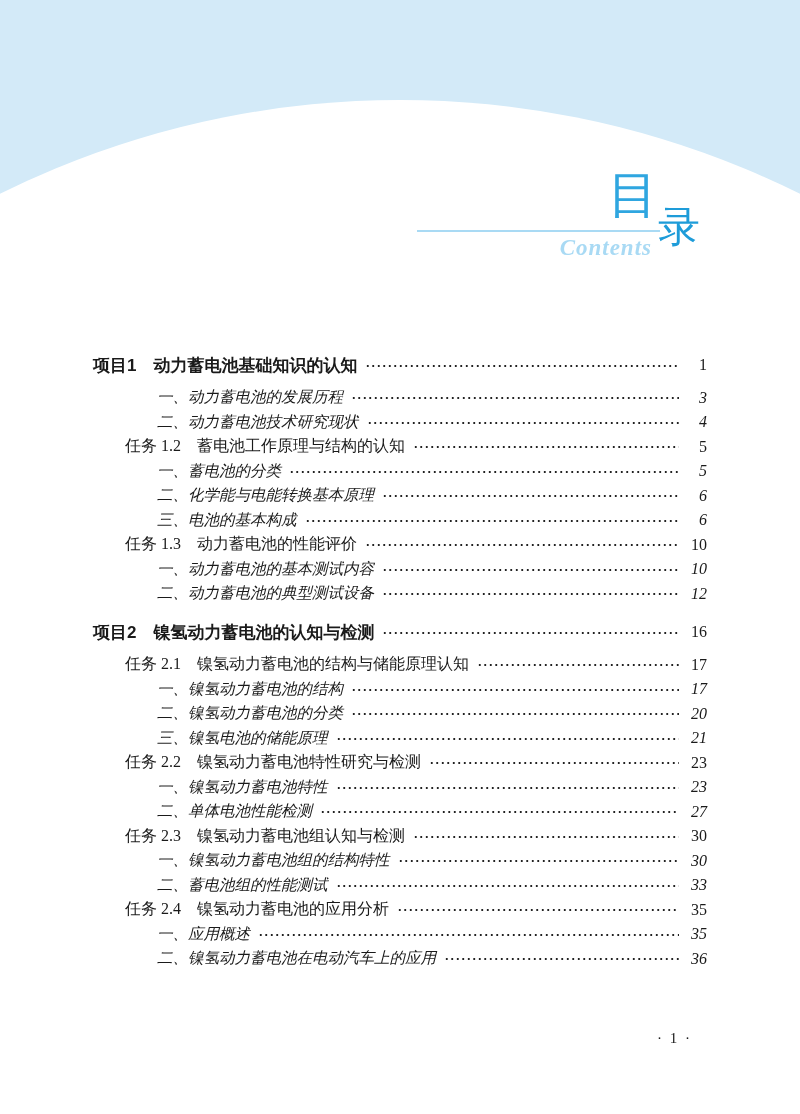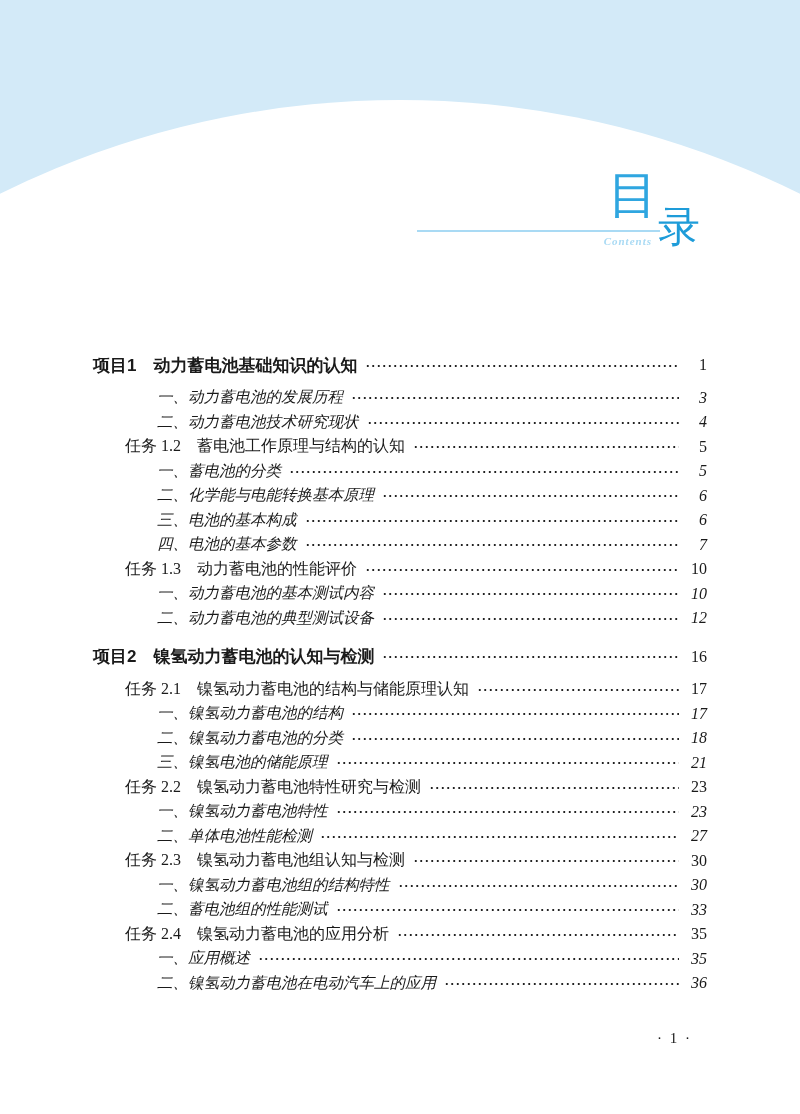--- a/index.html
+++ b/index.html
@@ -50,21 +50,21 @@
     font-size: 42px; line-height: 46px;
     color: #1e9cd9;
     font-family: "Liberation Serif", serif;
   }
   .contents-label {
     position: absolute;
     right: 148px; top: 235px;
     font-family: "Liberation Serif", serif;
     font-style: italic;
     font-weight: bold;
-    font-size: 11px;
+    font-size: 23px;
     letter-spacing: 1px;
     color: #a9daf4;
   }
 
   
   .toc-list {
     position: absolute;
     left: 93px; top: 353px;
     width: 614px;
   }
@@ -162,25 +162,20 @@
       <div class="toc-row level-2">
       <span class="label">二、化学能与电能转换基本原理</span>
       <span class="leader"></span>
       <span class="pageno">6</span>
     </div>
       <div class="toc-row level-2">
       <span class="label">三、电池的基本构成</span>
       <span class="leader"></span>
       <span class="pageno">6</span>
     </div>
-      <div class="toc-row level-2">
-      <span class="label">四、电池的基本参数</span>
-      <span class="leader"></span>
-      <span class="pageno">7</span>
-    </div>
       <div class="toc-row level-1">
       <span class="label">任务 1.3　动力蓄电池的性能评价</span>
       <span class="leader"></span>
       <span class="pageno">10</span>
     </div>
       <div class="toc-row level-2">
       <span class="label">一、动力蓄电池的基本测试内容</span>
       <span class="leader"></span>
       <span class="pageno">10</span>
     </div>
@@ -200,21 +195,21 @@
       <span class="pageno">17</span>
     </div>
       <div class="toc-row level-2">
       <span class="label">一、镍氢动力蓄电池的结构</span>
       <span class="leader"></span>
       <span class="pageno">17</span>
     </div>
       <div class="toc-row level-2">
       <span class="label">二、镍氢动力蓄电池的分类</span>
       <span class="leader"></span>
-      <span class="pageno">18</span>
+      <span class="pageno">20</span>
     </div>
       <div class="toc-row level-2">
       <span class="label">三、镍氢电池的储能原理</span>
       <span class="leader"></span>
       <span class="pageno">21</span>
     </div>
       <div class="toc-row level-1">
       <span class="label">任务 2.2　镍氢动力蓄电池特性研究与检测</span>
       <span class="leader"></span>
       <span class="pageno">23</span>

